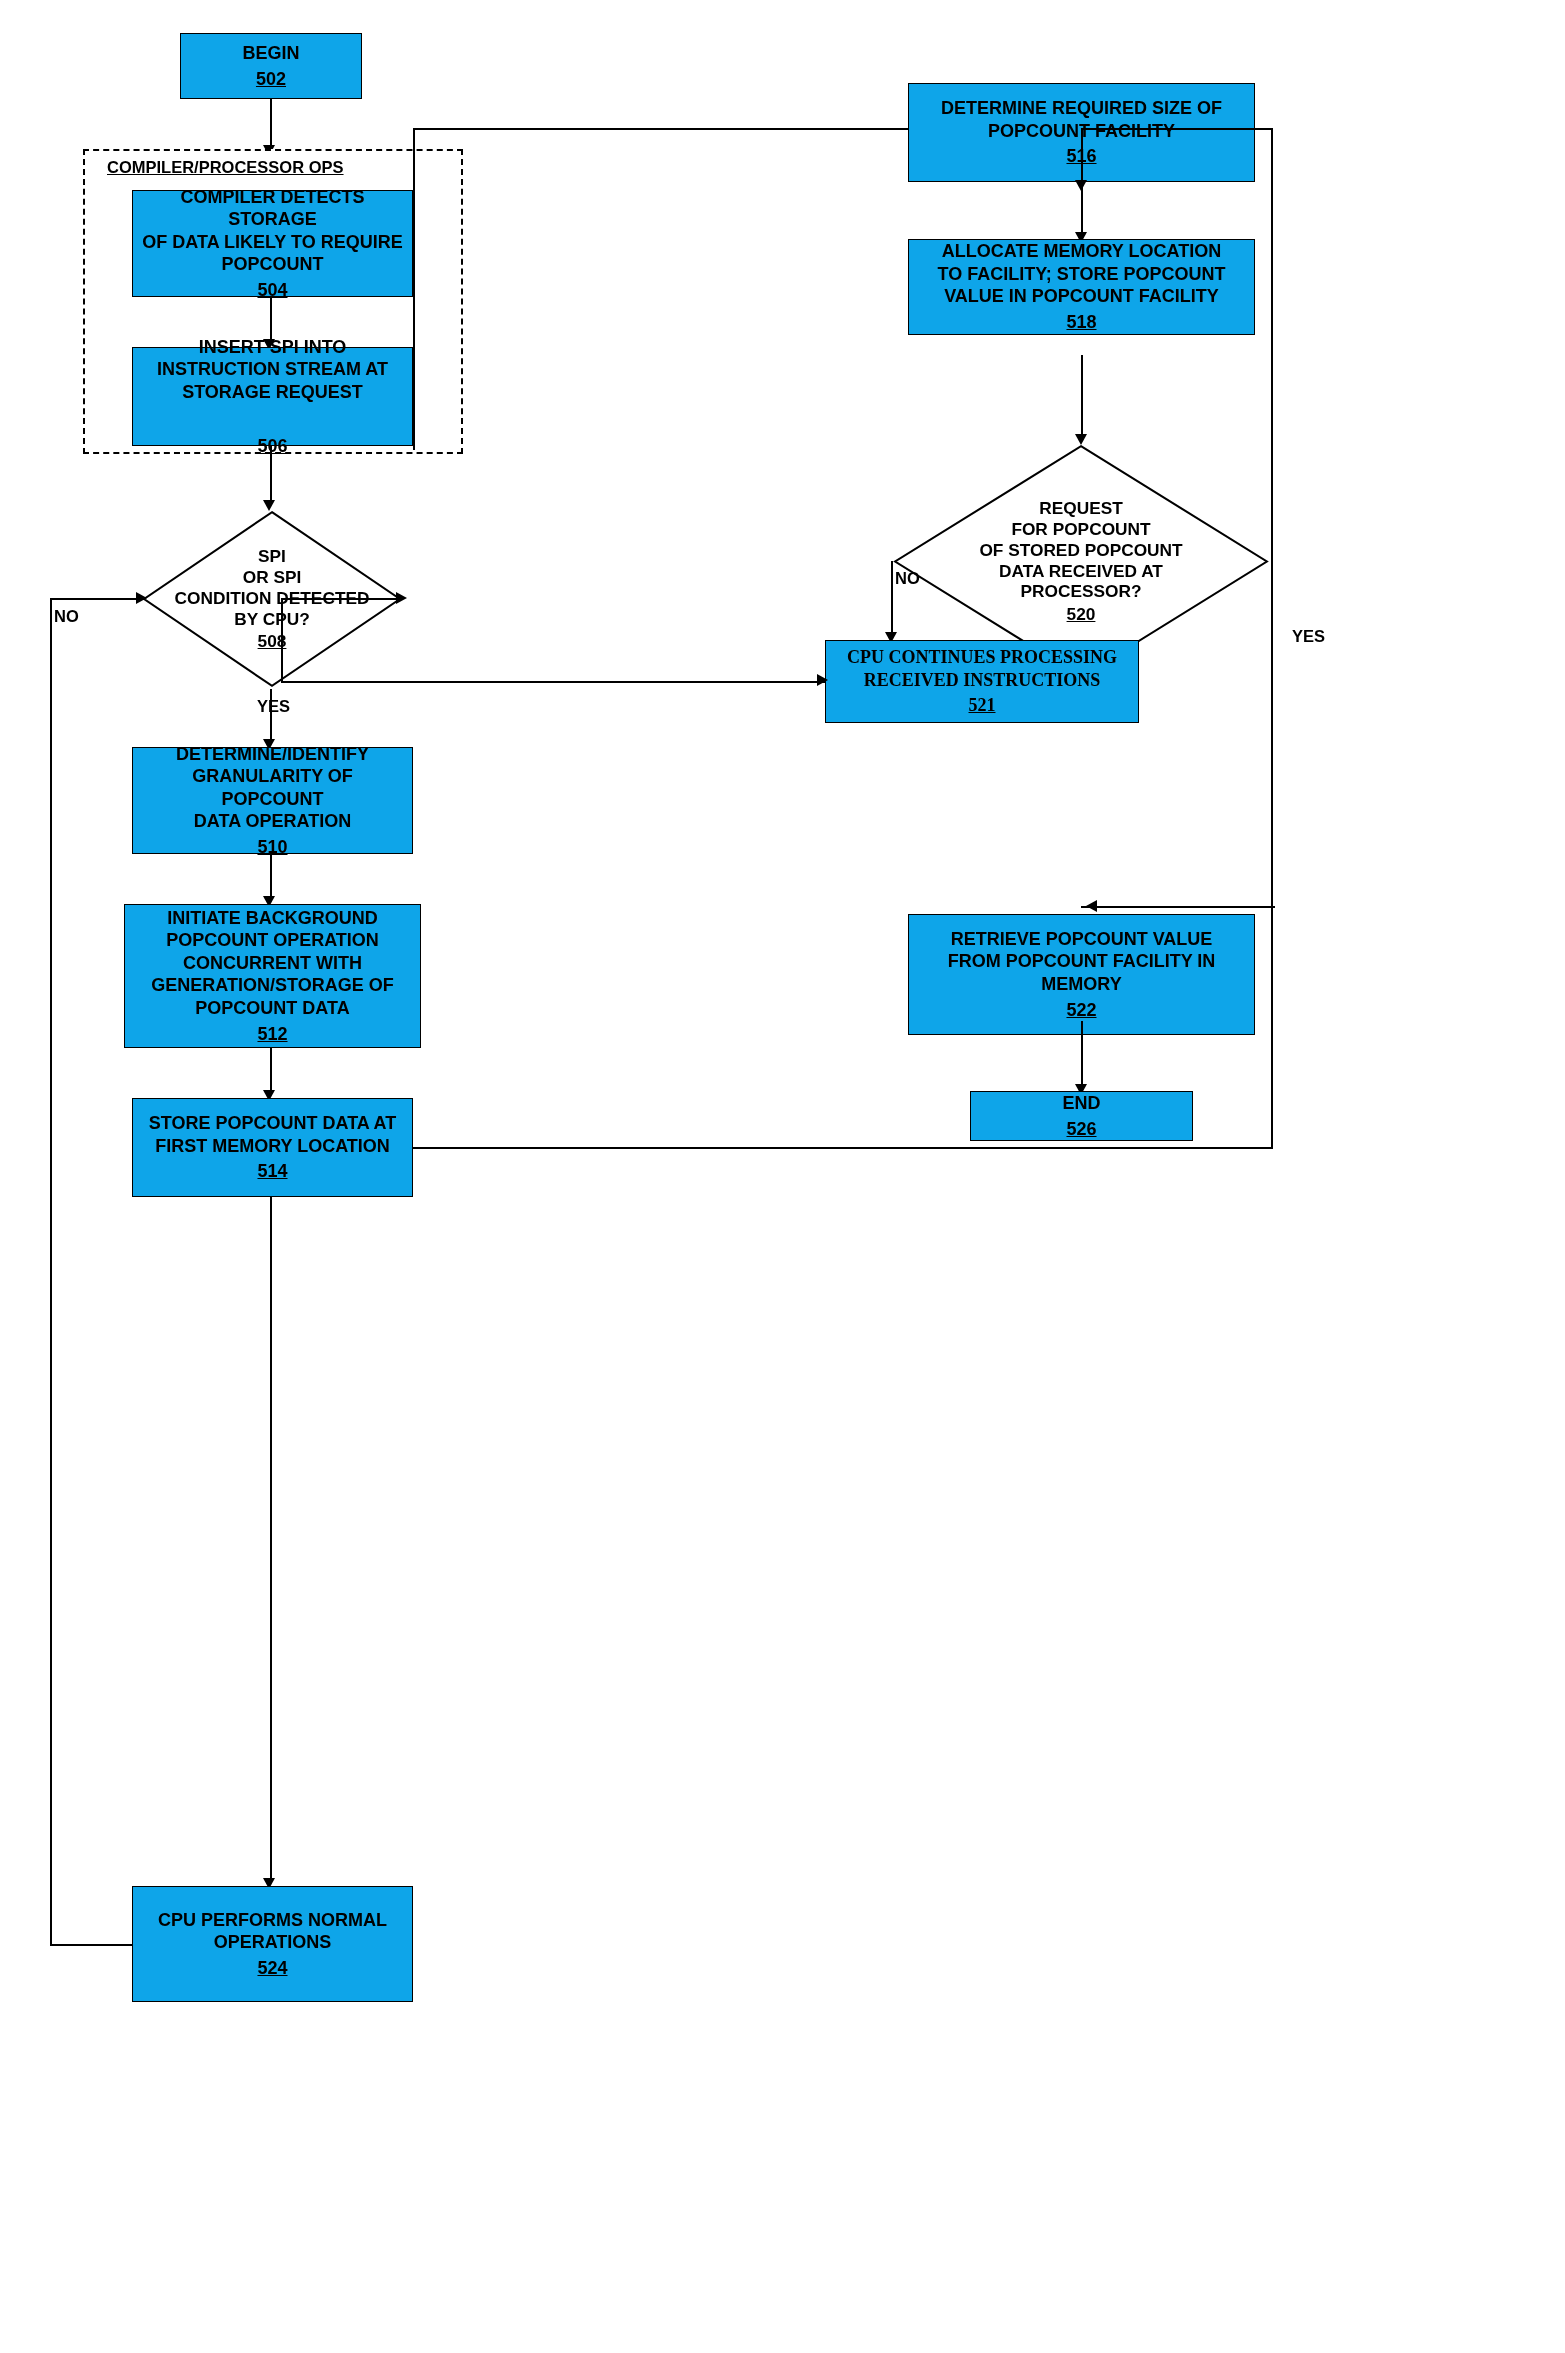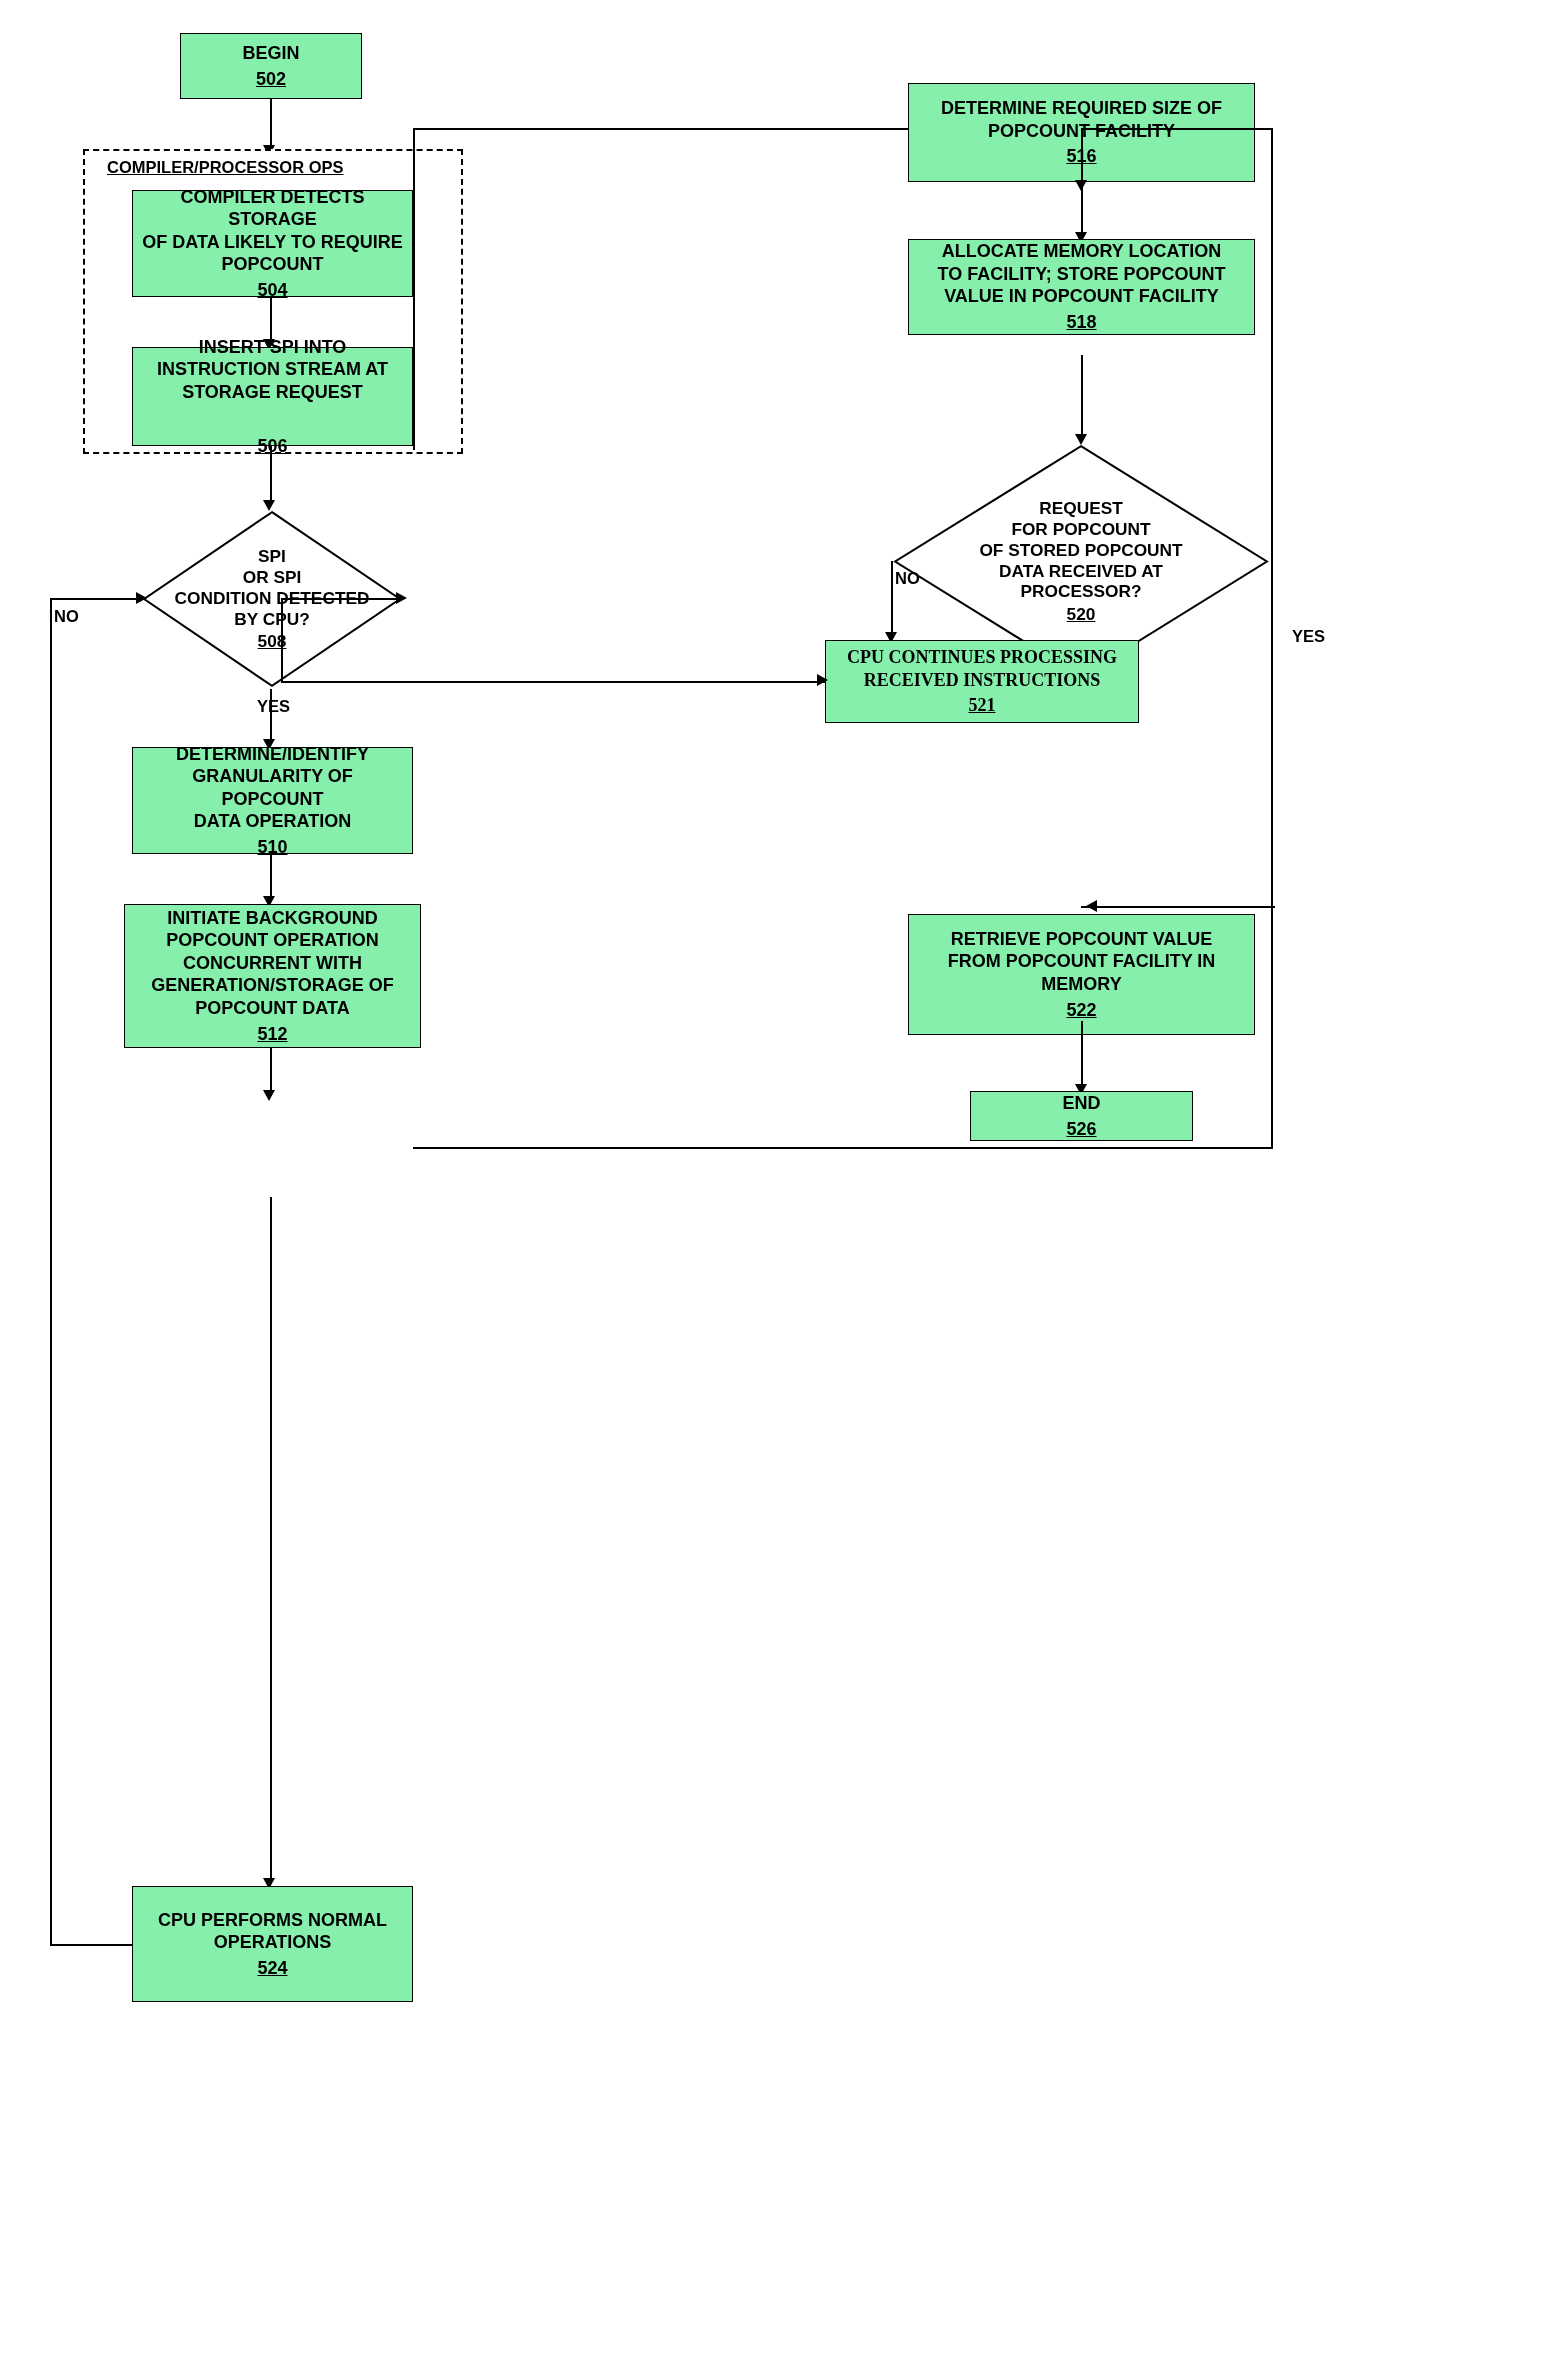--- a/index.html
+++ b/index.html
@@ -15,21 +15,21 @@
       position: relative;
       width: 1566px;
       height: 2354px;
       background: #fff;
     }
 
     
     .flow-box {
       position: absolute;
       border: 1.7px solid #000;
-      background: #86efac;
+      background: #0ea5e9;
       display: flex;
       flex-direction: column;
       align-items: center;
       justify-content: center;
       text-align: center;
       font-size: 18px;
       font-weight: bold;
       font-family: Arial, sans-serif;
       line-height: 1.25;
       padding: 6.6px 8.3px;
@@ -176,20 +176,24 @@
   <div class="arrowhead-down" style="left:263px; top:896px;"></div>
 
   <div class="flow-box" style="left:124px; top:904px; width:297px; height:144px;">
     <span>INITIATE BACKGROUND<br>POPCOUNT OPERATION<br>CONCURRENT WITH<br>GENERATION/STORAGE OF<br>POPCOUNT DATA</span>
     <span class="box-id">512</span>
   </div>
 
   <div class="arrow-line" style="left:270px; top:1048px; width:1.7px; height:45px;"></div>
   <div class="arrowhead-down" style="left:263px; top:1090px;"></div>
 
+  <div class="flow-box" style="left:132px; top:1098px; width:281px; height:99px;">
+    <span>STORE POPCOUNT DATA AT<br>FIRST MEMORY LOCATION</span>
+    <span class="box-id">514</span>
+  </div>
 
   <div class="arrow-line" style="left:270px; top:1197px; width:1.7px; height:685px;"></div>
   <div class="arrowhead-down" style="left:263px; top:1878px;"></div>
 
   <div class="flow-box" style="left:132px; top:1886px; width:281px; height:116px;">
     <span>CPU PERFORMS NORMAL<br>OPERATIONS</span>
     <span class="box-id">524</span>
   </div>
 
   <div class="arrow-line" style="left:50px; top:1944px; width:83px; height:1.7px;"></div>

